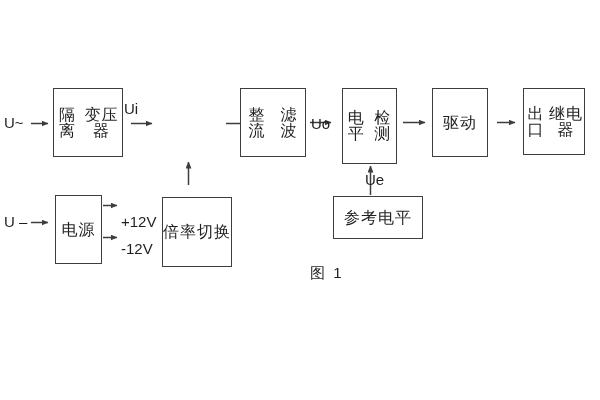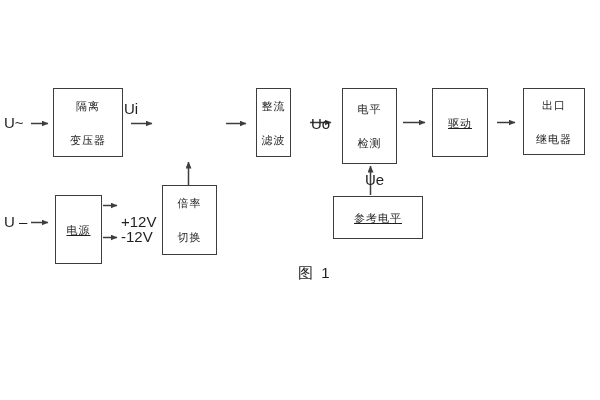--- a/index.html
+++ b/index.html
@@ -14,41 +14,42 @@
     background:var(--bg);
     font-family:"Liberation Sans", sans-serif;
     color:var(--text);
     overflow:hidden;
   }
   .box{
     position:absolute;
     border:1px solid var(--stroke);
     background:var(--bg);
     display:flex;
-    flex-direction:column;
+    flex-direction:row;
     align-items:center;
     justify-content:center;
     row-gap:18px;
-    font-size:11px;
+    font-size:16px;
     line-height:16px;
     letter-spacing:1px;
     text-align:center;
     box-sizing:border-box;
   }
-  .box.single{row-gap:0;text-decoration:underline;}
+  .box.single{row-gap:0;}
   .sig{
     position:absolute;
     font-size:15px;
     line-height:16px;
     white-space:nowrap;
   }
   .caption{
     position:absolute;
     font-size:15px;
     letter-spacing:2px;
+    margin-left:12px;
   }
   svg.arrows{position:absolute;left:0;top:0;width:600px;height:400px;}
   svg.arrows line{stroke:var(--stroke);stroke-width:1.5;}
 </style>
 </head>
 <body>
 
 <div id="canvas">
 
   <svg class="arrows" viewBox="0 0 600 400">
@@ -69,21 +70,21 @@
     <line x1="103" y1="237.5" x2="117" y2="237.5" marker-end="url(#ah)"></line>
     <line x1="31" y1="222.5" x2="48" y2="222.5" marker-end="url(#ah)"></line>
   </svg>
 
   <div class="box" style="left:53px;top:88px;width:70px;height:69px">
     <span>隔离</span>
     <span>变压器</span>
   </div>
 
 
-  <div class="box" style="left:256px;top:88px;width:35px;height:69px">
+  <div class="box" style="left:240px;top:88px;width:66px;height:69px">
     <span>整流</span>
     <span>滤波</span>
   </div>
 
   <div class="box" style="left:342px;top:88px;width:55px;height:76px">
     <span>电平</span>
     <span>检测</span>
   </div>
 
   <div class="box single" style="left:432px;top:88px;width:56px;height:69px">
@@ -92,32 +93,32 @@
 
   <div class="box" style="left:523px;top:88px;width:62px;height:67px">
     <span>出口</span>
     <span>继电器</span>
   </div>
 
   <div class="box single" style="left:55px;top:195px;width:47px;height:69px">
     <span>电源</span>
   </div>
 
-  <div class="box" style="left:162px;top:185px;width:55px;height:70px">
+  <div class="box" style="left:162px;top:197px;width:70px;height:70px">
     <span>倍率</span>
     <span>切换</span>
   </div>
 
   <div class="box single" style="left:333px;top:196px;width:90px;height:43px">
     <span>参考电平</span>
   </div>
 
   <span class="sig" style="left:4px;top:115px">U~</span>
   <span class="sig" style="left:4px;top:214px">U –</span>
   <span class="sig" style="left:124px;top:101px">Ui</span>
   <span class="sig" style="left:311px;top:116px">Uo</span>
   <span class="sig" style="left:365px;top:172px">Ue</span>
   <span class="sig" style="left:121px;top:214px">+12V</span>
-  <span class="sig" style="left:121px;top:229px">-12V</span>
+  <span class="sig" style="left:121px;top:241px">-12V</span>
 
   <span class="caption" style="left:298px;top:264px">图 1</span>
 
 </div>
 
 </body></html>

